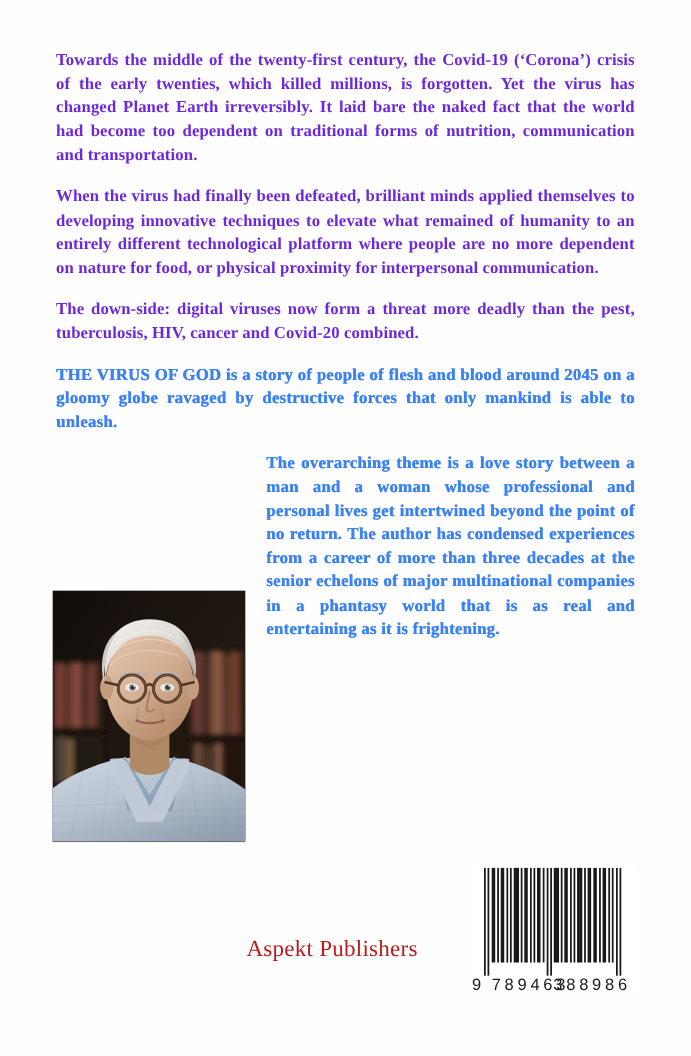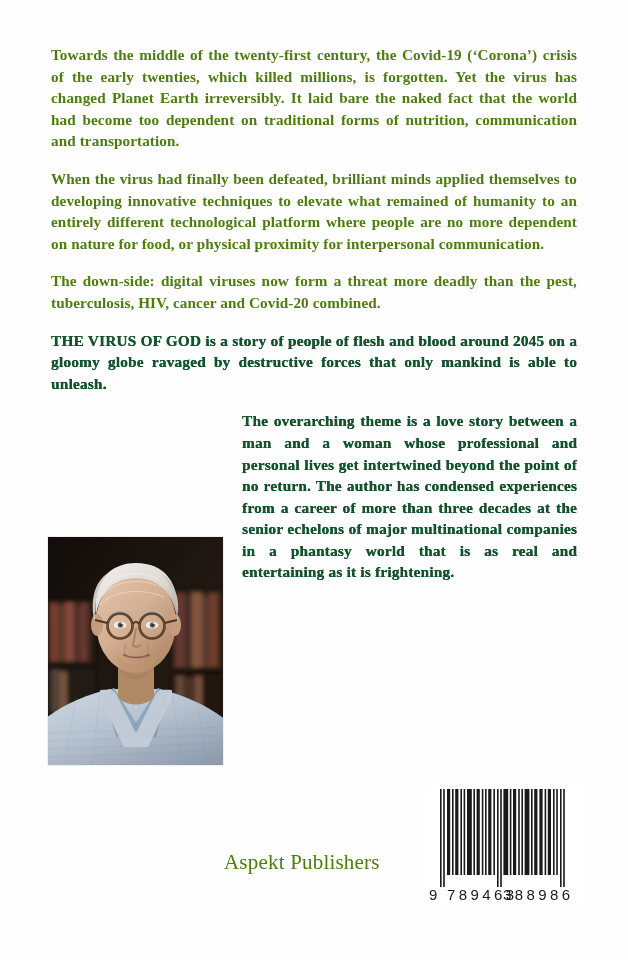--- a/index.html
+++ b/index.html
@@ -29,26 +29,26 @@
     margin: 0 0 16px 0;
     font-size: 15.2px;
     line-height: 21.6px;
     text-align: justify;
     font-weight: bold;
     letter-spacing: 0.1px;
     color: #15110f;
   }
   .para.light {
     font-weight: bold;
-    color: #4d7c0f;
+    color: #6d28d9;
   }
   .para.heavy {
     font-weight: bold;
     letter-spacing: 0.25px;
-    color: #14532d;
+    color: #3b82f6;
     text-shadow: 0.35px 0 0 currentColor;
   }
   .para:last-child { margin-bottom: 0; }
 
   
   .para.wrap {
     margin-bottom: 12px;
   }
 
   
@@ -74,21 +74,21 @@
   
   .publisher {
     position: absolute;
     left: 224px;
     top: 849px;
     width: 200px;
   }
   .pub-name {
     font-size: 21px;
     line-height: 26px;
-    color: #4d7c0f;
+    color: #b91c1c;
     font-weight: normal;
     letter-spacing: 0.2px;
   }
   .pub-url {
     font-size: 13.4px;
     line-height: 17px;
     color: #3a3a3a;
     letter-spacing: 0.05px;
   }
 

